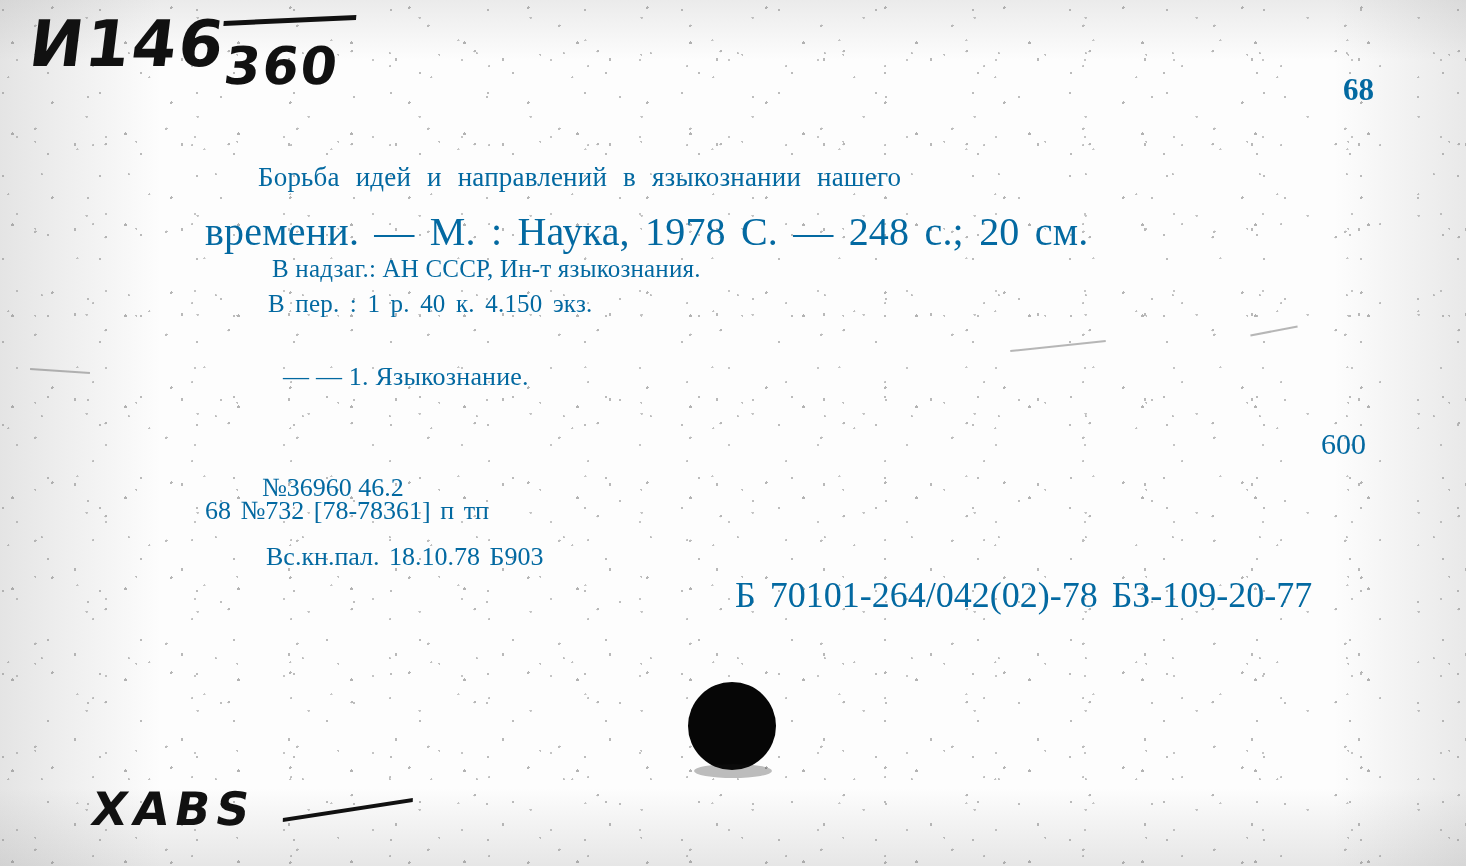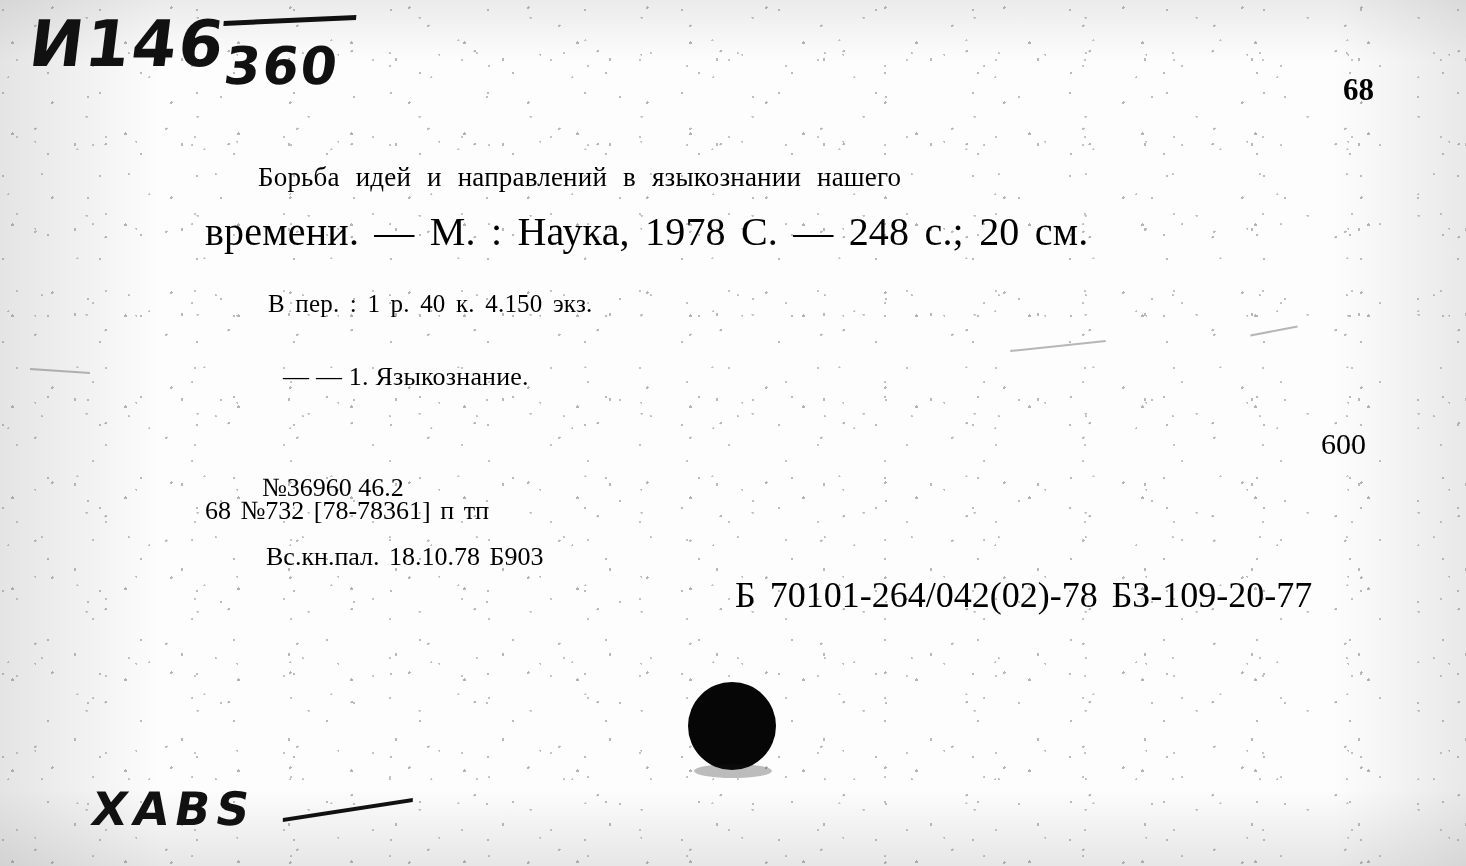--- a/index.html
+++ b/index.html
@@ -95,21 +95,21 @@
   }
   #hw-bottom .tail {
     position: absolute;
     left: 192px; top: 26px;
     width: 128px; height: 4px;
     background: #111;
     transform: rotate(-9deg);
   }
 
   
-  .t { font-family: "Liberation Serif", serif; color: #000000; }
+  .t { font-family: "Liberation Serif", serif; color: #0369a1; }
   #num-68 {
     right: 92px; top: 72px;
     font-size: 31px;
     font-weight: 700;
   }
   #num-800 {
     right: 100px; top: 427px;
     font-size: 30px;
   }
   #author {
@@ -207,20 +207,21 @@
     <span class="frac">
       <span class="bar"></span>
       <span class="den">360</span>
     </span>
   </div>
 
   <div id="num-68" class="abs t">68</div>
 
   <div id="title-l1" class="abs t">Борьба  идей  и  направлений  в  языкознании  нашего</div>
   <div id="title-l2" class="abs t">времени. — М. : Наука, 1978 С. — 248 с.; 20 см.</div>
+  <div id="note1" class="abs t">В надзаг.: АН СССР, Ин-т языкознания.</div>
   <div id="note2" class="abs t">В пер. : 1 р. 40 к.    4.150 экз.</div>
   <div id="subject" class="abs t">— — 1. Языкознание.</div>
 
   <div id="num-800" class="abs t">600</div>
 
   <div id="code1" class="abs t">№36960 46.2</div>
   <div id="code2" class="abs t">68 №732 [78-78361] п тп</div>
   <div id="code3" class="abs t">Вс.кн.пал. 18.10.78 Б903</div>
 
   <div id="imprint" class="abs t">Б  70101-264/042(02)-78  БЗ-109-20-77</div>

